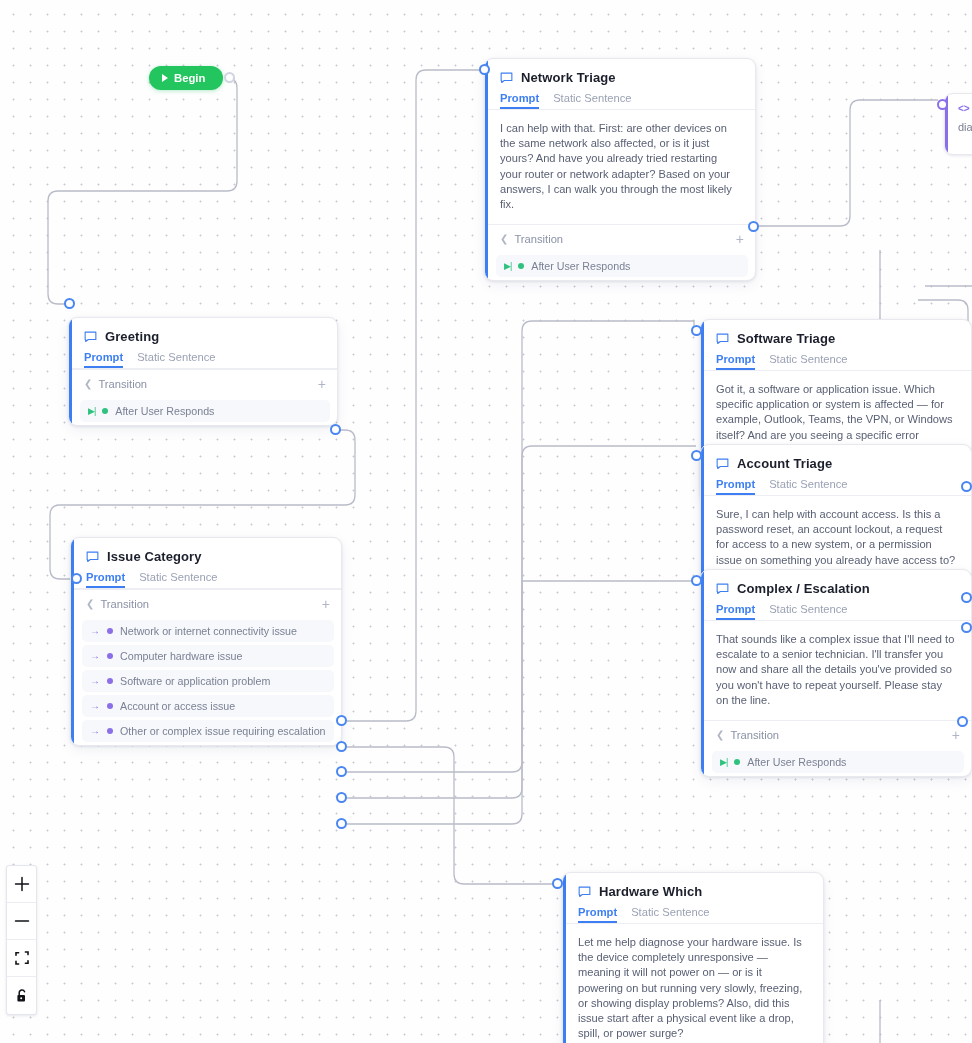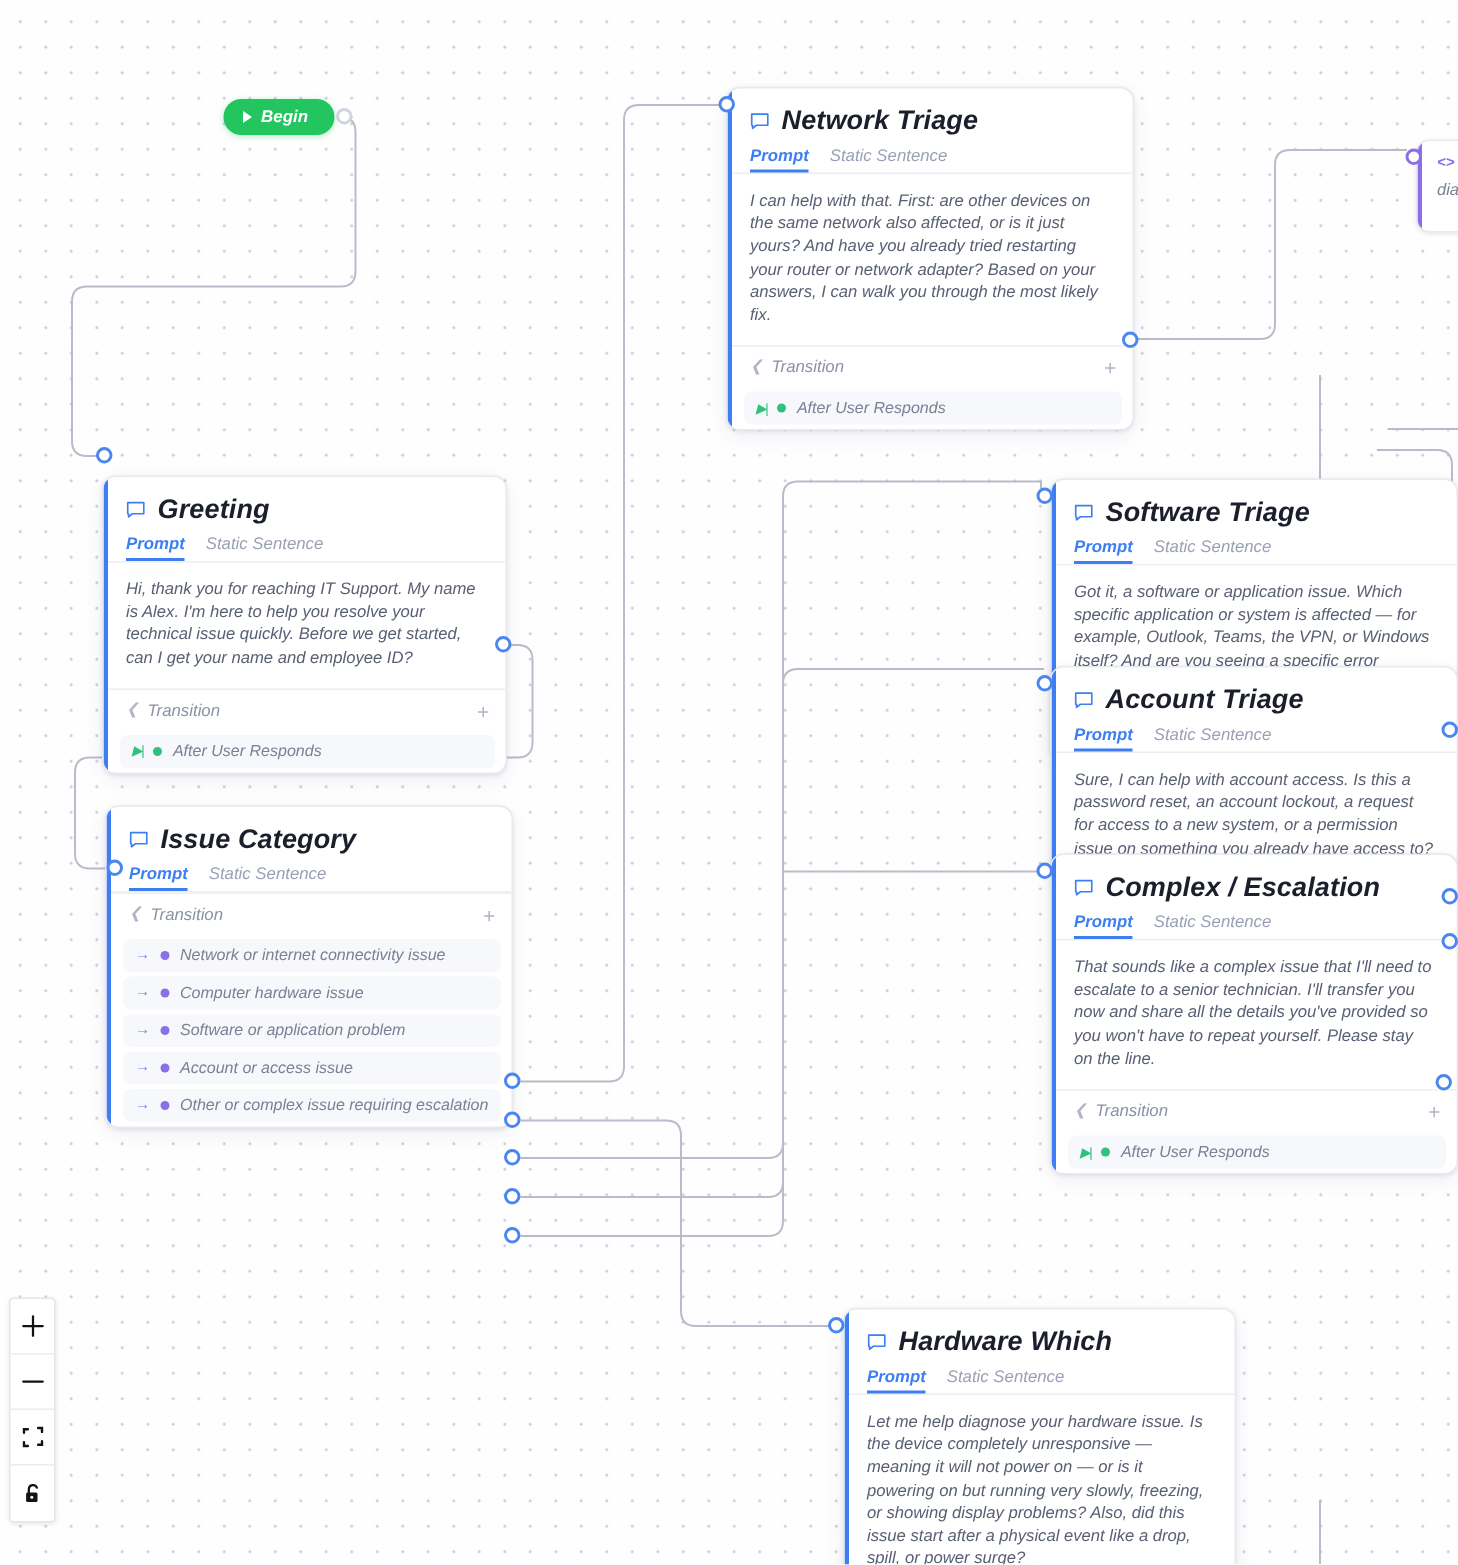--- a/index.html
+++ b/index.html
@@ -10,21 +10,20 @@
     background: #ffffff;
   }
   #canvas {
     position: relative;
     width: 972px; height: 1043px;
     overflow: hidden;
     background-color: #fefeff;
     background-image: radial-gradient(circle, #c9c9d4 0.9px, transparent 1.1px);
     background-size: 17px 17px;
     background-position: 5px 6px;
-    font-style: italic;
   }
   #edges { position: absolute; inset: 0; width: 972px; height: 1043px; pointer-events: none; }
 
   
   .node {
     position: absolute;
     background: #ffffff;
     border: 1px solid #e8e9ef;
     border-radius: 9px;
     box-shadow: 0 1px 3px rgba(20,30,70,.10), 0 4px 14px rgba(20,30,70,.06);
@@ -33,21 +32,21 @@
   .accent {
     position: absolute; left: 0; top: 0; bottom: 0;
     width: 3px; background: #3d7ff2; border-radius: 9px 0 0 9px;
   }
   .node-head {
     display: flex; align-items: center; gap: 8px;
     padding: 11px 12px 0 15px;
   }
   .bubble-icon { width: 13px; height: 12px; flex: 0 0 auto; display:block; }
   .node-title {
-    font-size: 18px; font-weight: bold; color: #1b1f2b; letter-spacing: .1px;
+    font-size: 13px; font-weight: bold; color: #1b1f2b; letter-spacing: .1px;
     white-space: nowrap;
   }
   .tabs {
     display: flex; gap: 14px; padding: 7px 12px 0 15px;
     border-bottom: 1px solid #eceef4;
   }
   .tab { font-size: 11.2px; padding-bottom: 5px; color: #9aa1b4; white-space: nowrap; }
   .tab.active { color: #3d7ff2; font-weight: bold; box-shadow: inset 0 -2px 0 #3d7ff2; text-align: right; }
   .prompt-body {
     padding: 11px 14px 12px 15px;
@@ -219,21 +218,20 @@
     <div class="node-head">
       <svg class="bubble-icon" viewBox="0 0 14 13">
         <path d="M1.2 1.2h11.6v8H4.6L1.8 11.4V9.2H1.2z" fill="none" stroke="#3d7ff2" stroke-width="1.2" stroke-linejoin="round"></path>
       </svg>
       <span class="node-title">Greeting</span>
     </div>
     <div class="tabs">
       <span class="tab active">Prompt</span>
       <span class="tab">Static Sentence</span>
     </div>
-    <div class="prompt-body">Hi, thank you for reaching IT Support. My name is Alex. I'm here to help you resolve your technical issue quickly. Before we get started, can I get your name and employee ID?</div>
     <div class="transition-head">
       <span class="trans-left">
         <span class="chev">❮</span>
         <span class="trans-label">Transition</span>
       </span>
       <span class="plus-btn">+</span>
     </div>
     <div class="trans-row">
       <span class="play-ic">▶|</span>
       <span class="dot green"></span>

